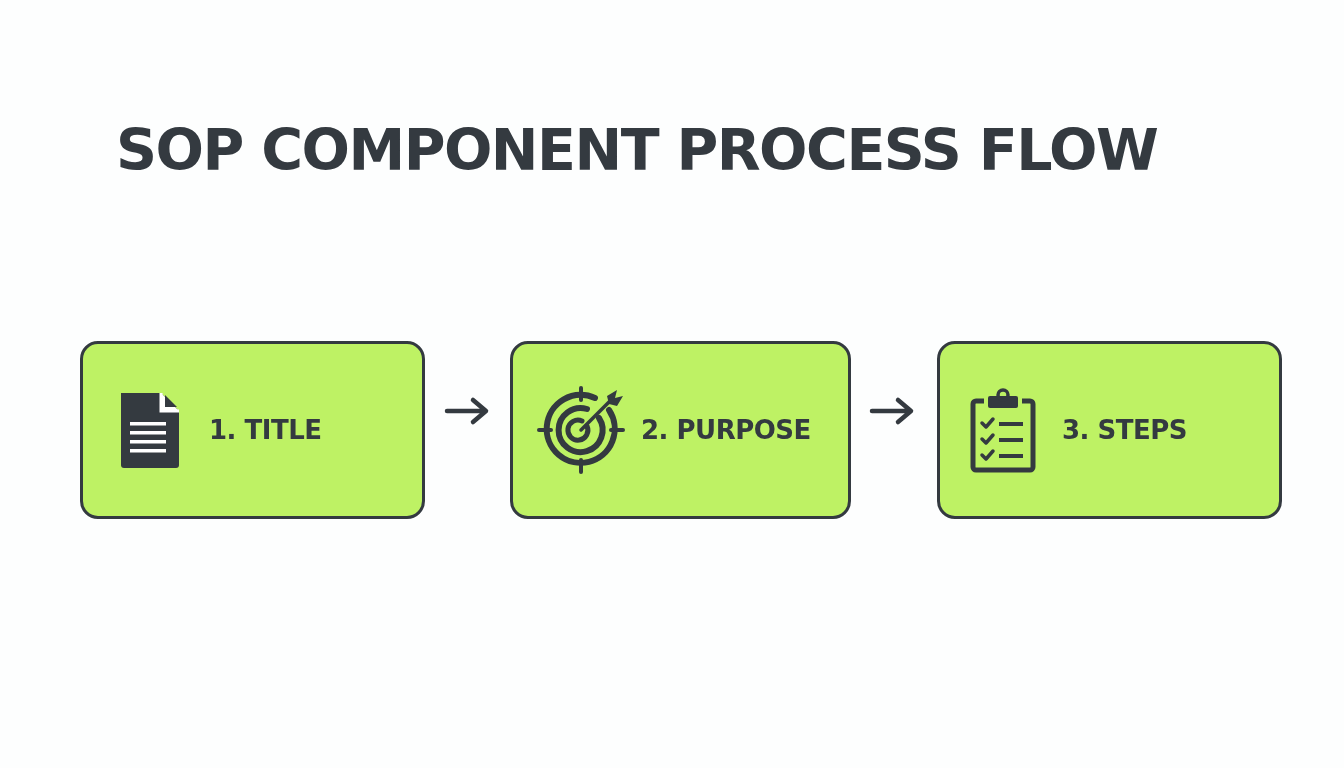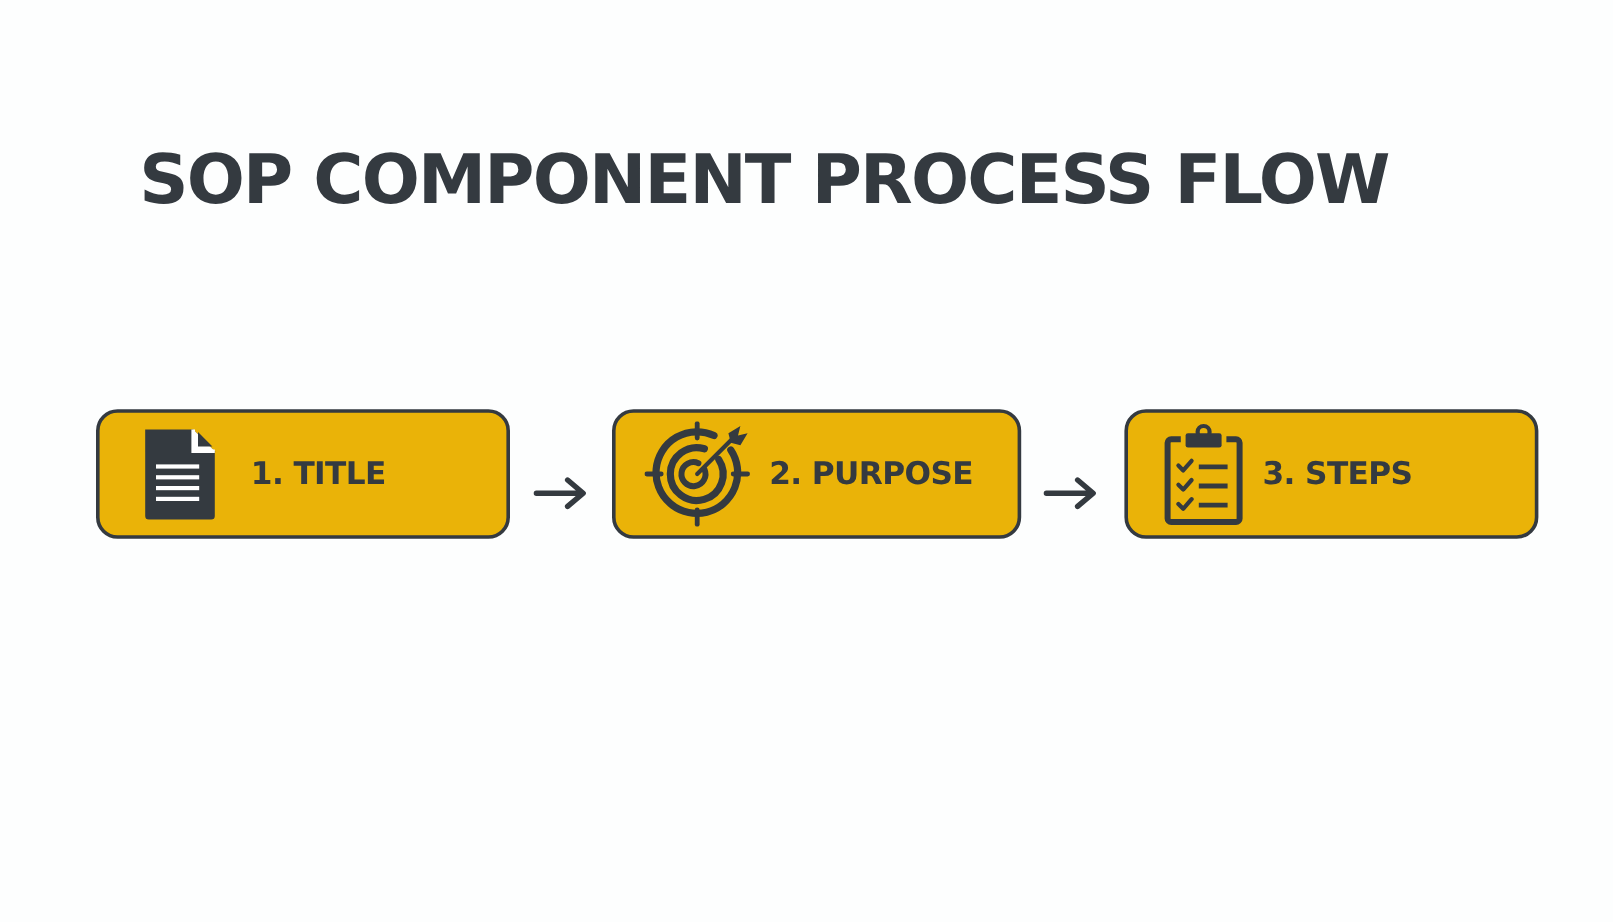--- a/index.html
+++ b/index.html
@@ -31,25 +31,25 @@
     .flow {
       position: absolute;
       left: 0;
       top: 0;
       width: 1344px;
       height: 768px;
     }
     .step-box {
       position: absolute;
       top: 341px;
-      height: 108px;
+      height: 178px;
       box-sizing: border-box;
       border: 3px solid #343a40;
       border-radius: 18px;
-      background: #eab308;
+      background: #bef264;
       display: flex;
       align-items: center;
       cursor: pointer;
     }
     .step-box .icon {
       display: inline-flex;
       align-items: center;
       justify-content: center;
       flex: 0 0 auto;
     }
@@ -64,21 +64,21 @@
     #step-1 { left: 80px; width: 345px; }
     #step-1 .icon { margin-left: 34px; width: 66px; height: 82px; }
     #step-1 .label { margin-left: 26px; }
 
     #step-2 { left: 510px; width: 341px; }
     #step-2 .icon { margin-left: 24px; width: 88px; height: 88px; }
     #step-2 .label { margin-left: 16px; }
 
     #step-3 { left: 937px; width: 345px; }
     #step-3 .icon { margin-left: 30px; width: 66px; height: 86px; }
-    #step-3 .label { margin-left: 16px; }
+    #step-3 .label { margin-left: 26px; }
 
     .arrow {
       position: absolute;
       top: 395px;
       width: 50px;
       height: 32px;
     }
     #arrow-1 { left: 443px; }
     #arrow-2 { left: 868px; }
   </style>

